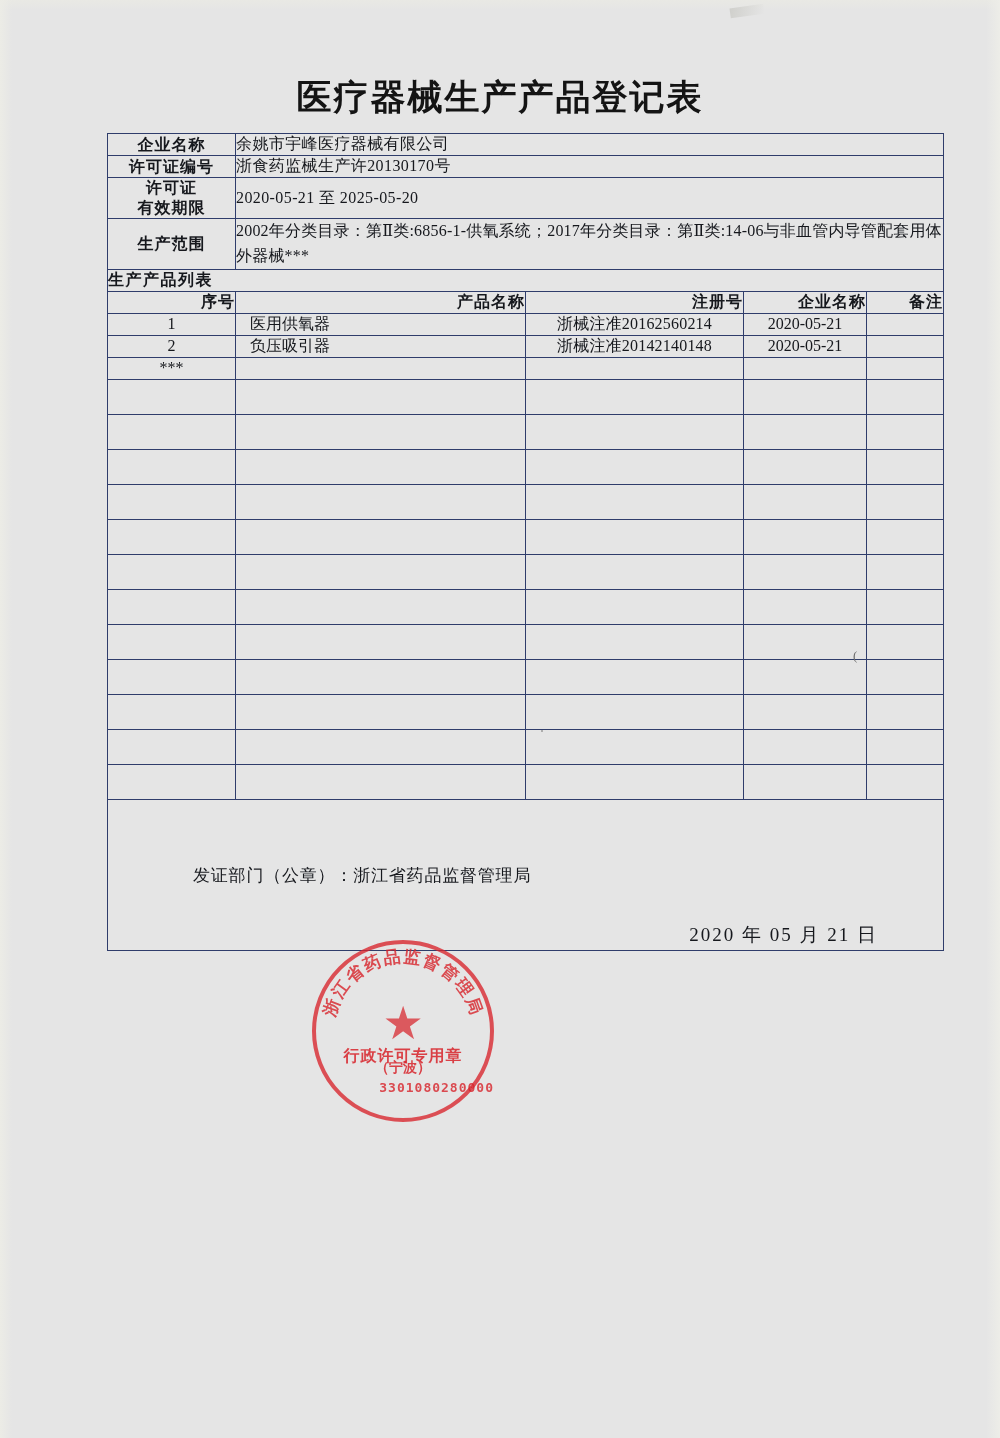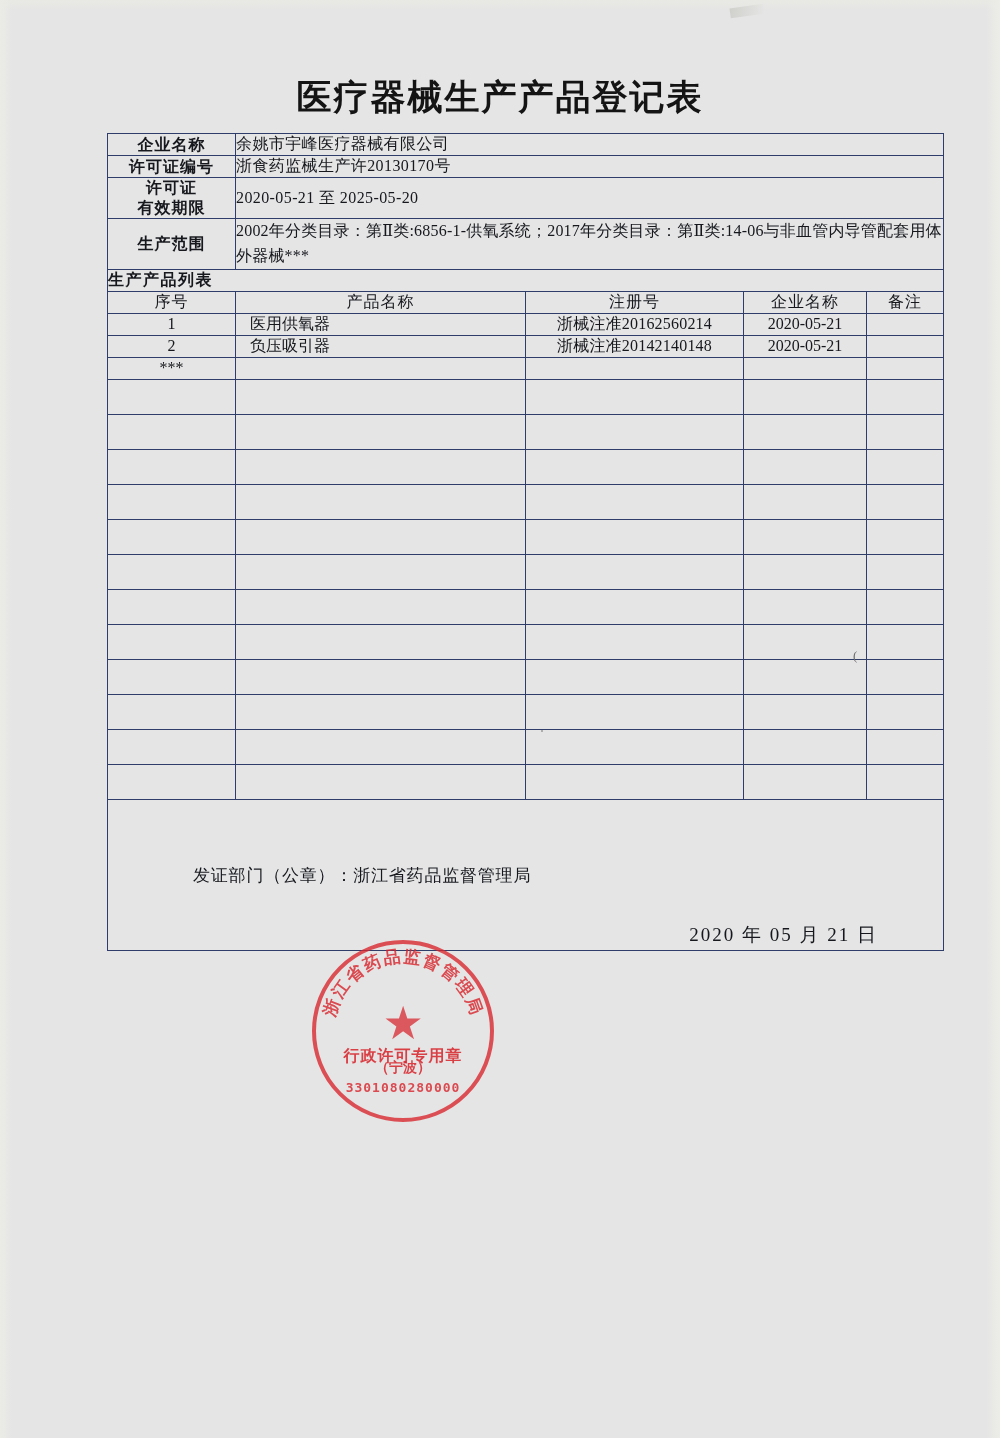--- a/index.html
+++ b/index.html
@@ -95,22 +95,22 @@
     letter-spacing: 0.2px;
   }
   .section-title {
     text-align: left;
     font-weight: 700;
     font-size: 17.5px;
     letter-spacing: 1.5px;
     padding: 9px 0;
   }
   .sub-head td {
-    text-align: center;
-    font-weight: 400;
+    text-align: right;
+    font-weight: 700;
     font-size: 17px;
     letter-spacing: 1px;
     padding: 8px 0;
   }
   .cell {
     text-align: center;
     font-size: 16px;
     padding: 7px 4px;
     height: 21px;
   }
@@ -222,21 +222,21 @@
     font-weight: 700;
     color: #d8242b;
     opacity: 0.85;
     font-family: Liberation Mono, monospace;
   }
   .seal .code {
     position: absolute;
     left: 0;
     top: 140px;
     width: 182px;
-    text-align: center;
+    text-align: right;
     font-size: 13px;
     font-weight: 700;
     color: #d8242b;
     opacity: 0.8;
     font-family: "DejaVu Sans Mono", monospace;
     letter-spacing: 1px;
   }
 </style>
 </head>
 <body>

